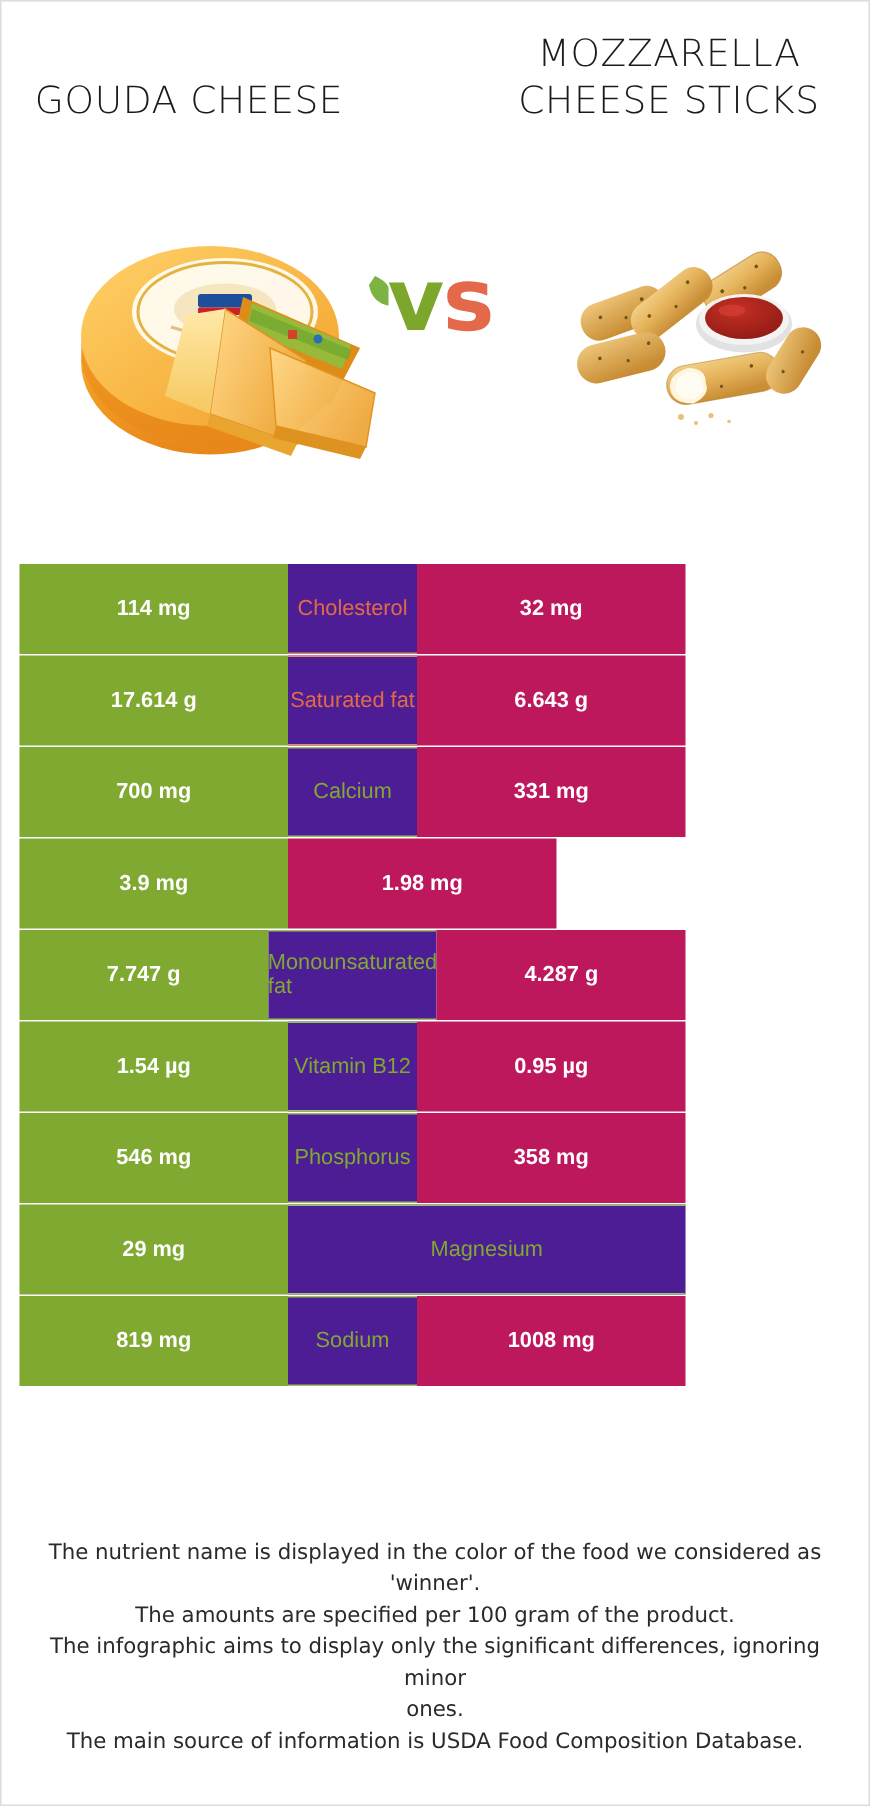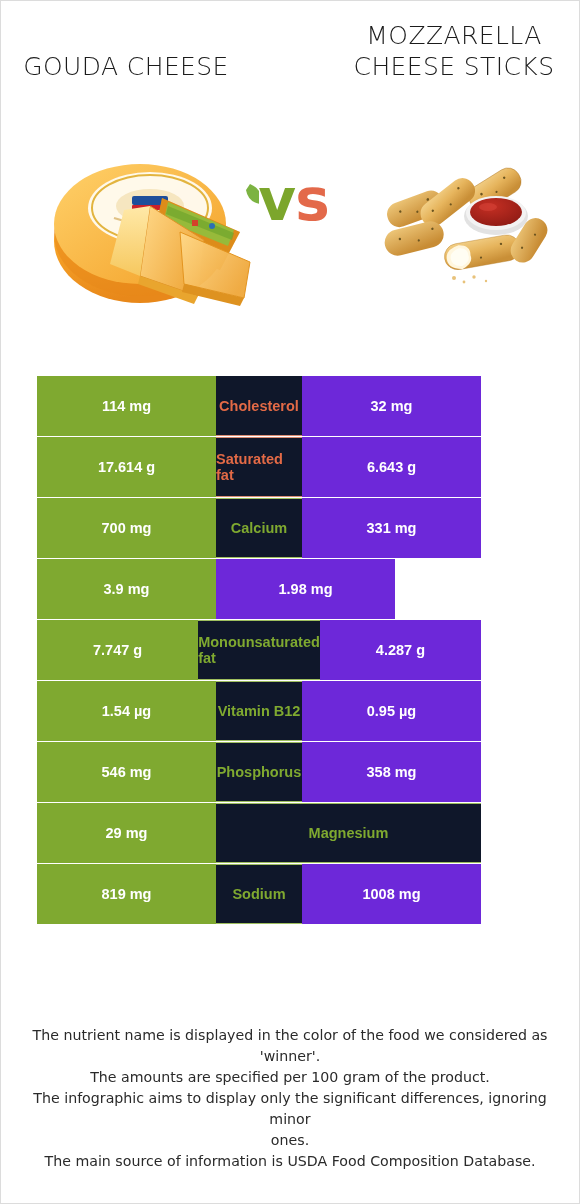--- a/index.html
+++ b/index.html
@@ -36,21 +36,21 @@
     text-transform: uppercase;
     font-family: "DejaVu Sans", sans-serif;
     font-stretch: normal;
   }
   .title-left {
     left: 20px;
     width: 210px;
     top: 50px;
   }
   .title-right {
-    right: 20px;
+    right: 28px;
     width: 210px;
     top: 19px;
   }
 
   
   .hero {
     position: relative;
     height: 235px;
     margin-left: 7px;
   }
@@ -78,21 +78,21 @@
     letter-spacing: -1px;
     font-family: "DejaVu Sans", sans-serif;
     user-select: none;
   }
   .vs .v { color: #7CA62C; }
   .vs .s { color: #E3694A; }
 
   
   .table {
     position: absolute;
-    left: 36px;
+    left: 12px;
     top: 375px;
     width: 444px;
   }
   .row {
     display: flex;
     height: 59.5px;
     margin-bottom: 1.5px;
   }
   .cell {
     display: flex;
@@ -102,28 +102,28 @@
     font-weight: 600;
     box-sizing: border-box;
   }
   .cell-left {
     width: 179px;
     background: #7FA930;
     color: #ffffff;
   }
   .cell-right {
     width: 179px;
-    background: #6d28d9;
+    background: #be185d;
     color: #ffffff;
   }
   .cell-mid {
     flex: 1;
-    background: #0f172a;
+    background: #4c1d95;
     font-size: 14.5px;
-    font-weight: 700;
+    font-weight: 400;
     border-top: 1px solid transparent;
     border-bottom: 1px solid transparent;
   }
   .row:first-child .cell-mid { border-top-color: transparent; }
   .mid-green { color: #7FA930; border-color: #9dbd5e; }
   .mid-orange { color: #E36A46; border-color: #d98a70; }
 
   
   .footer {
     position: absolute;

